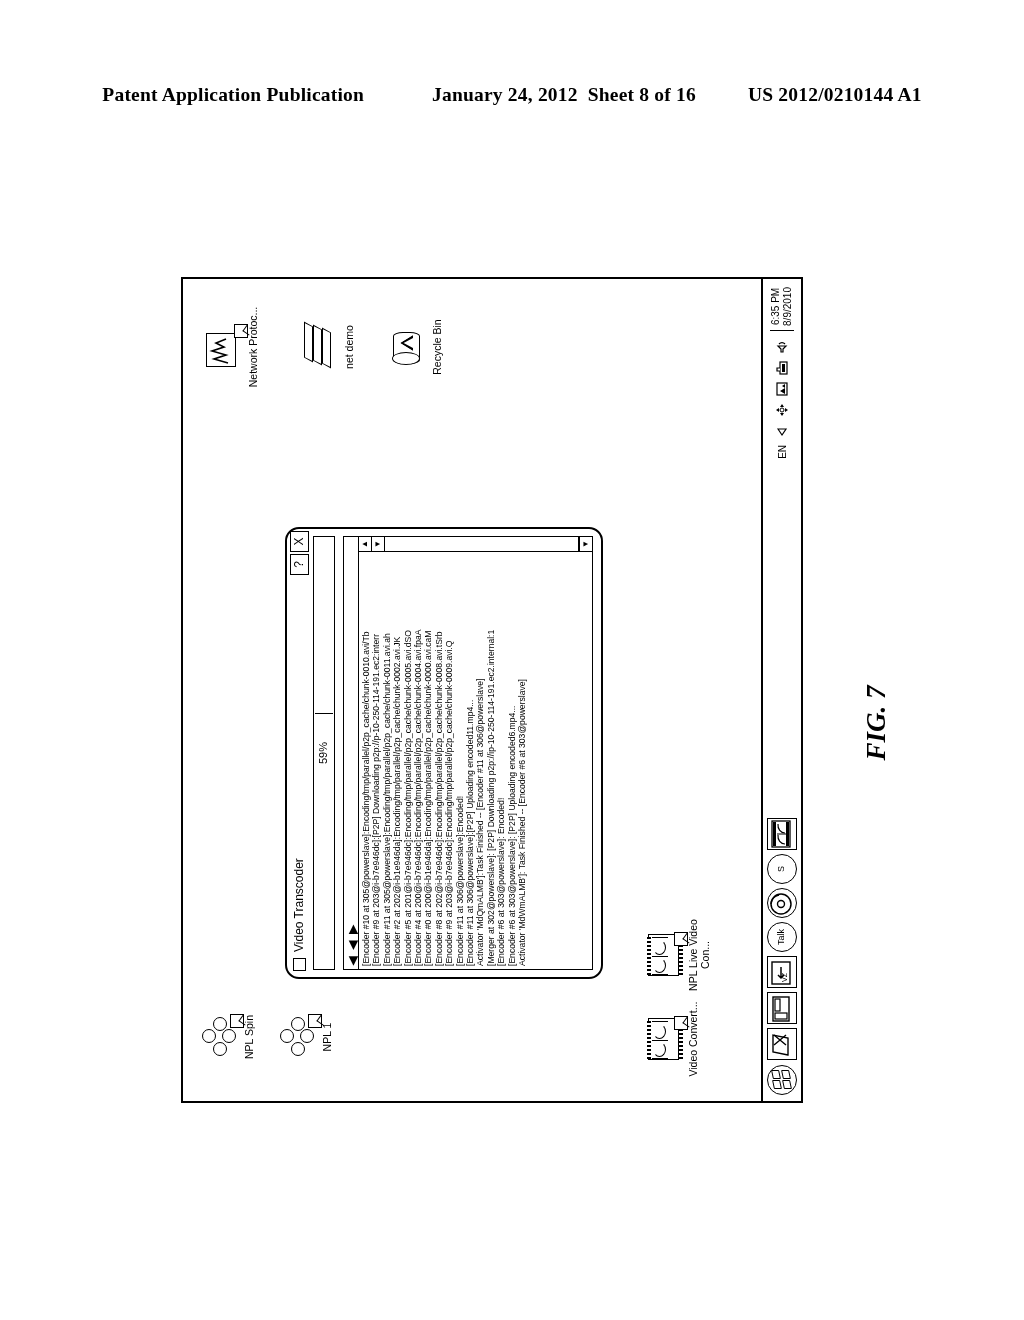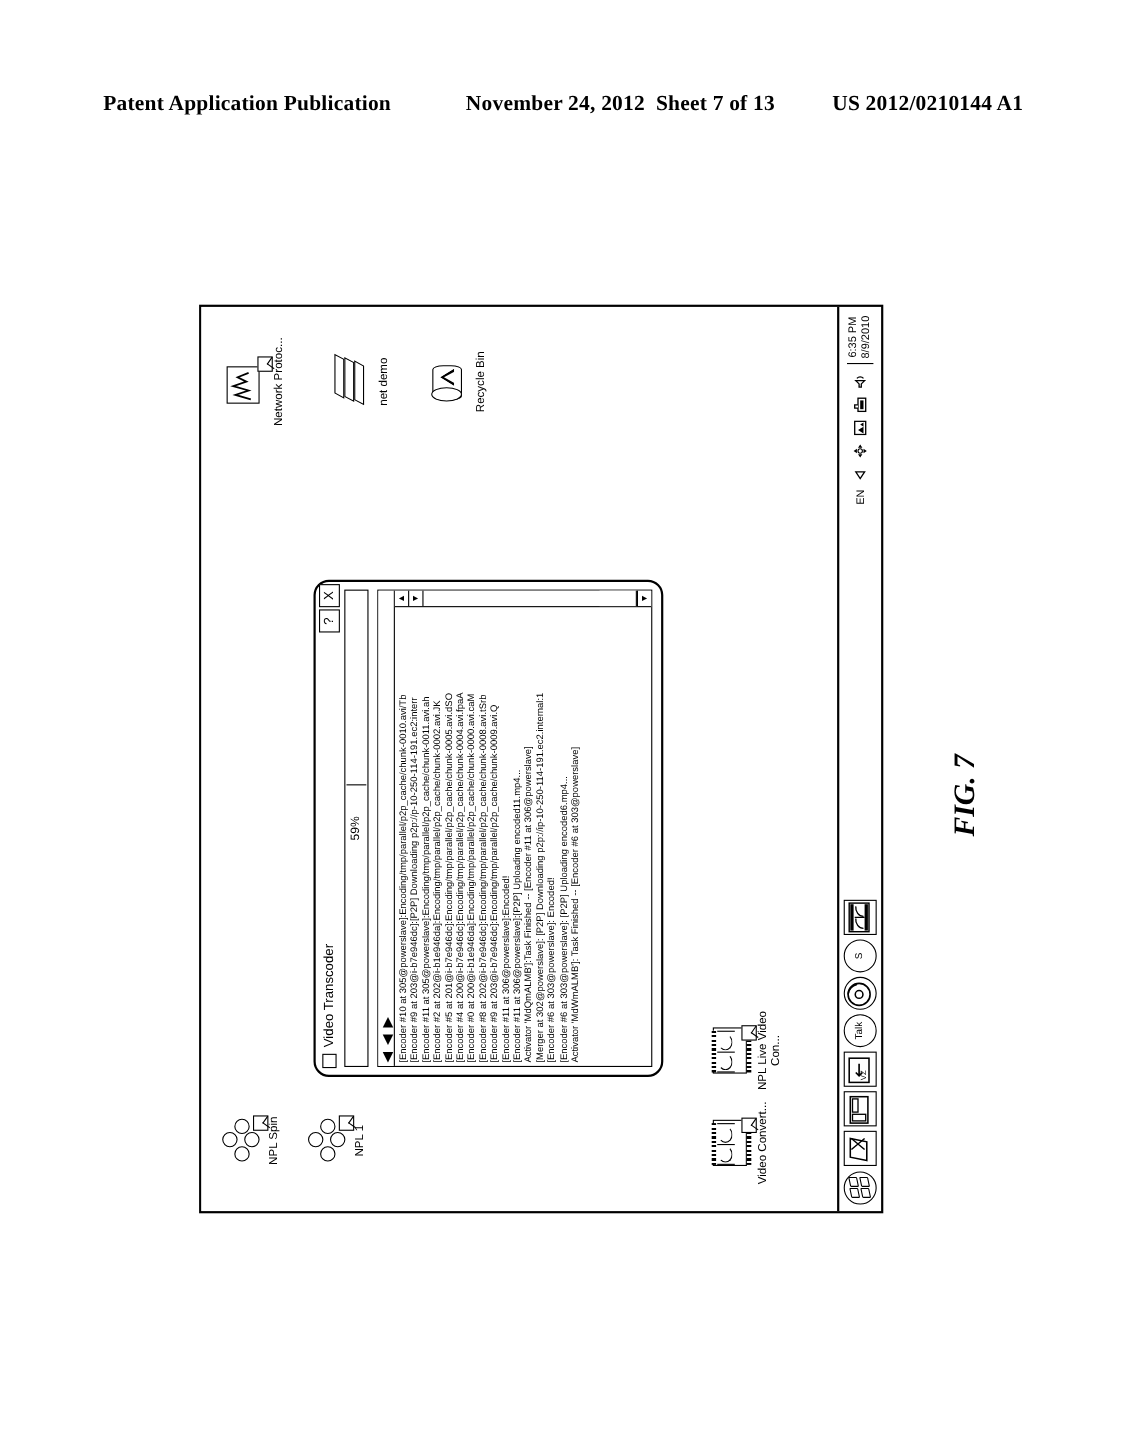--- a/index.html
+++ b/index.html
@@ -403,22 +403,22 @@
     margin-left: 2px;
   }
 </style>
 </head>
 <body>
 
 <div id="page">
 
   <div class="patent-header">
     <span class="hdr-pub">Patent Application Publication</span>
-    <span class="hdr-date">November 24, 2012</span>
-    <span class="hdr-sheet">Sheet 7 of 13</span>
+    <span class="hdr-date">January 24, 2012</span>
+    <span class="hdr-sheet">Sheet 8 of 16</span>
     <span class="hdr-num">US 2012/0210144 A1</span>
   </div>
 
   <div class="fig-label">FIG. 7</div>
 
   <div class="shot-wrap">
     <div class="shot">
 
       <div class="desktop">
 

